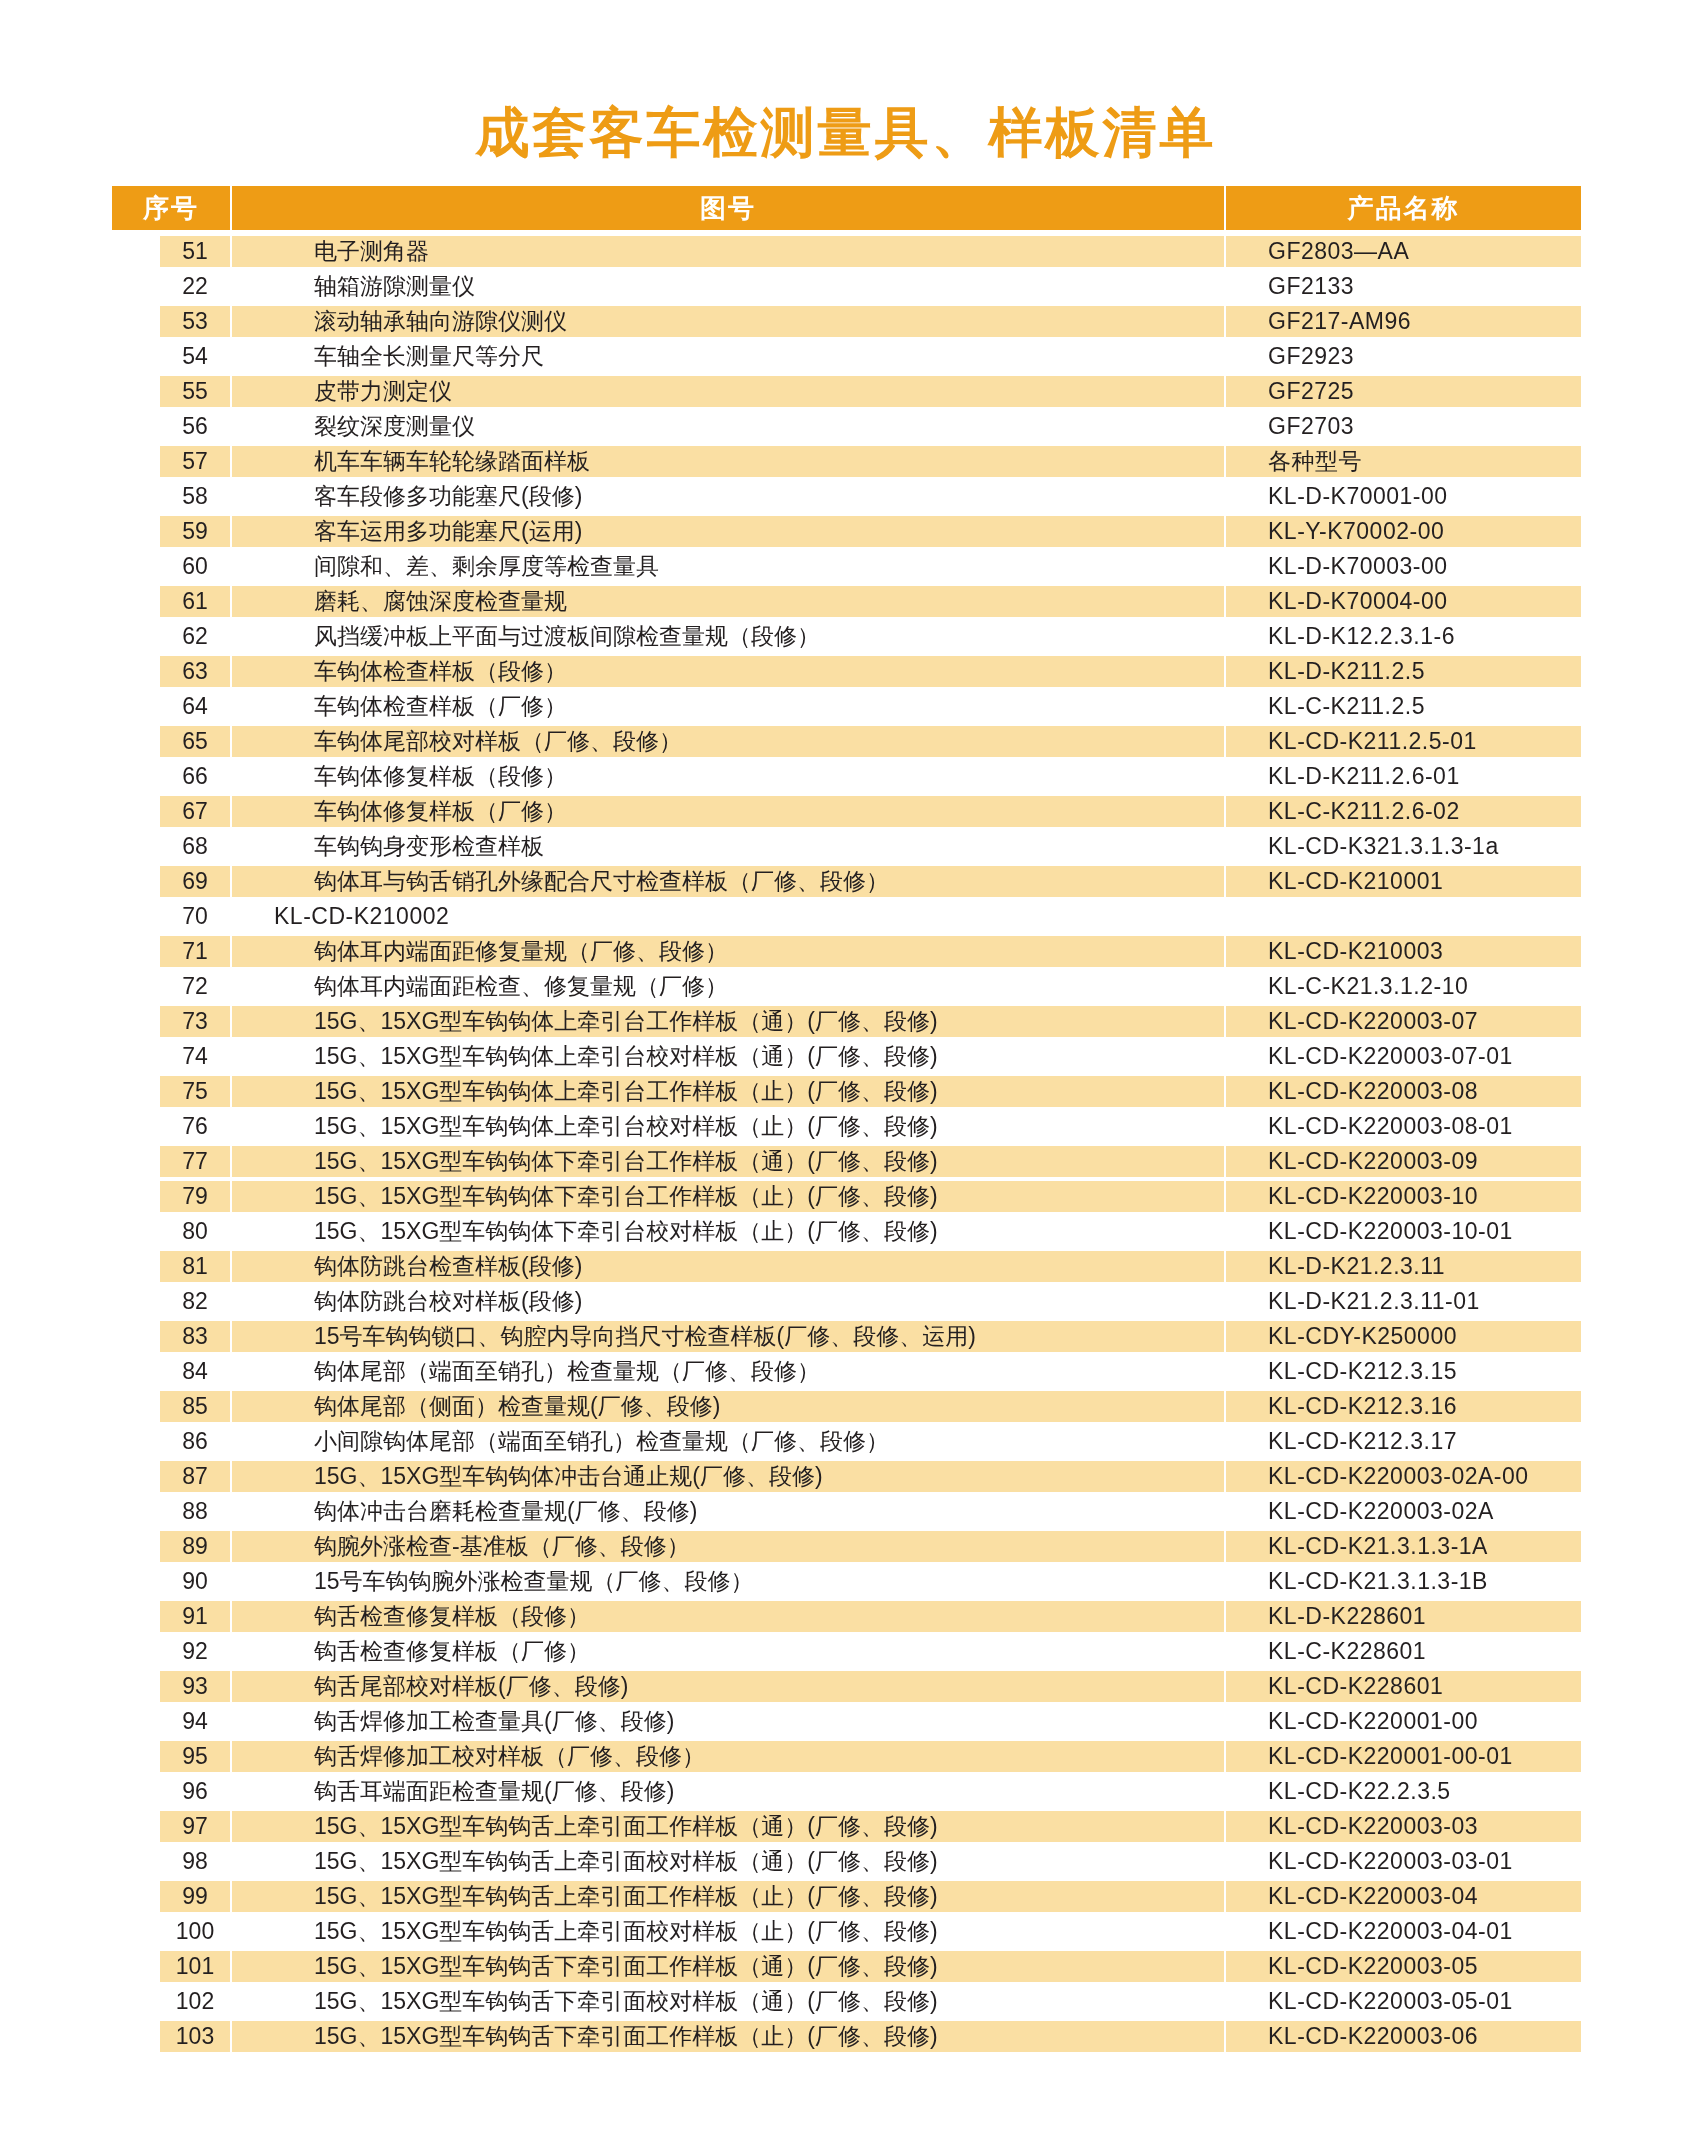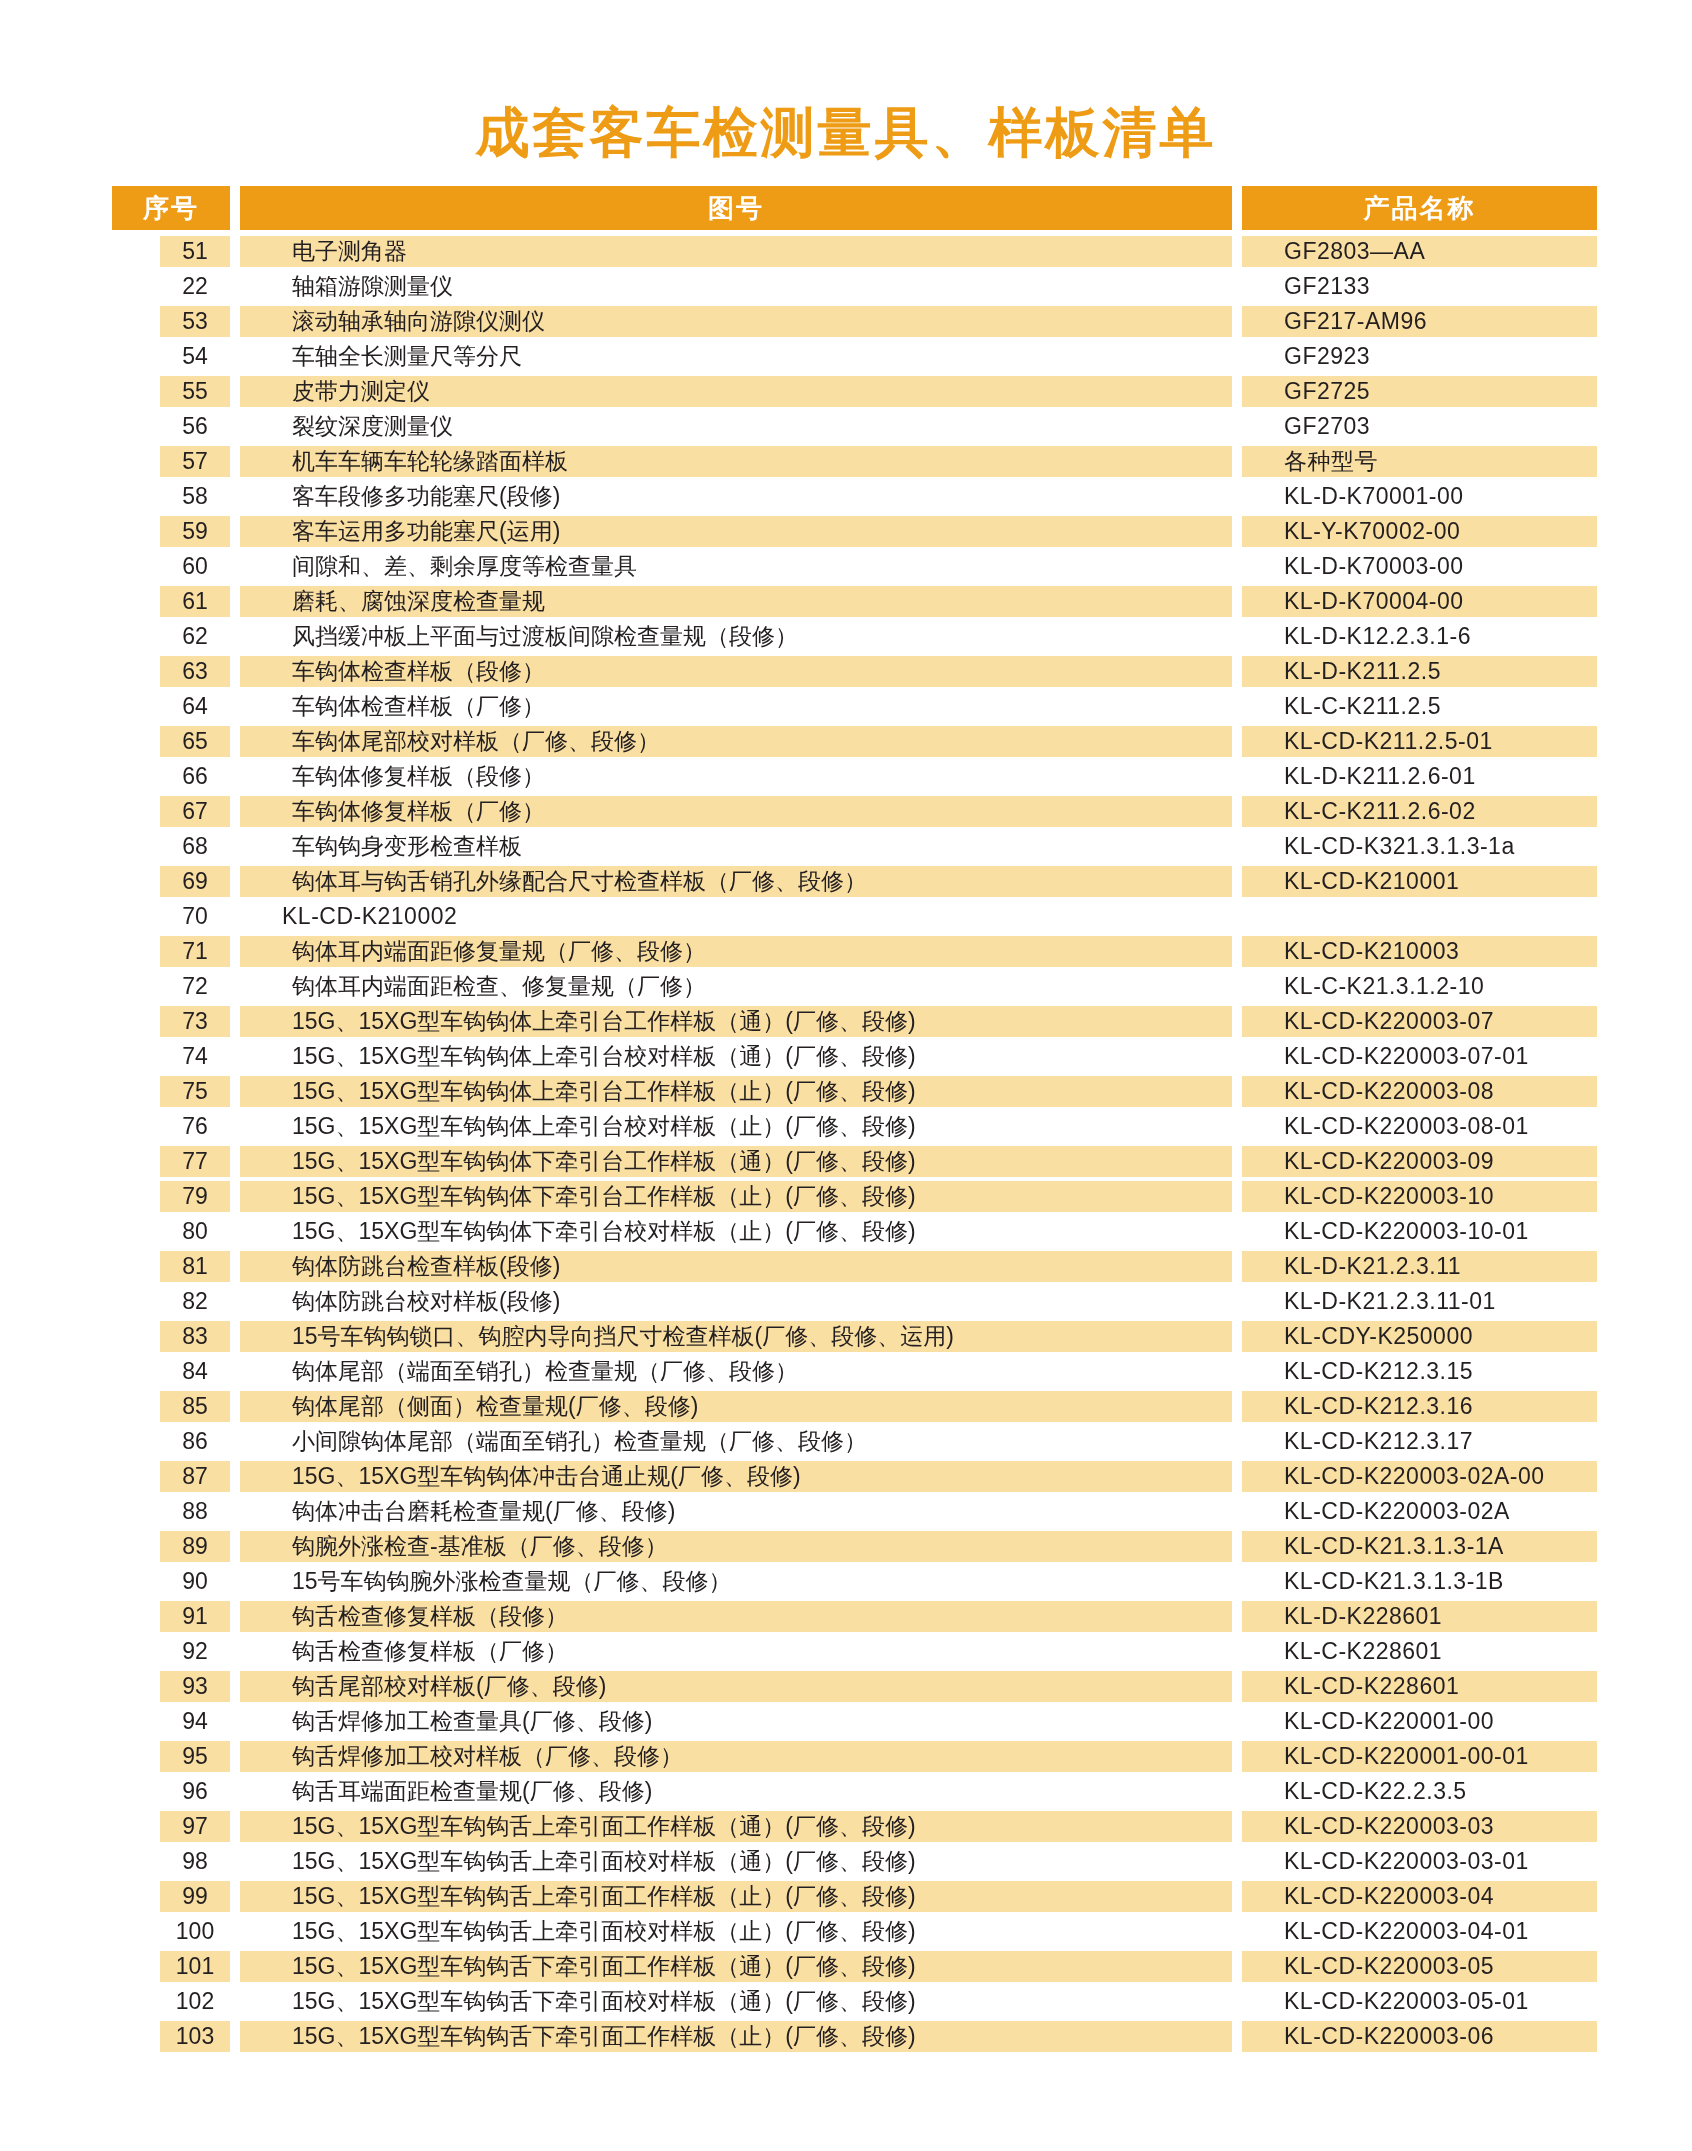--- a/index.html
+++ b/index.html
@@ -28,21 +28,21 @@
     letter-spacing:3px;
     color:var(--accent);
   }
   .list-table{
     margin:28px 95px 0 112px;
     width:1485px;
   }
   .hdr-row,.row{
     display:grid;
     grid-template-columns:118px 992px 355px;
-    column-gap:10px;
+    column-gap:2px;
   }
   .hdr-row{
     height:44px;
     margin-bottom:6px;
   }
   .hdr-cell{
     background:var(--accent);
     color:var(--header-ink);
     font-size:26px;
     font-weight:bold;
@@ -61,21 +61,21 @@
     font-size:23px;
     line-height:31px;
     background:#FFFFFF;
     white-space:nowrap;
     overflow:hidden;
   }
   .row.shaded .cell{
     background:var(--shade);
   }
   .cell.no{justify-content:center;margin-left:48px;}
-  .cell.name{padding-left:52px;}
+  .cell.name{padding-left:82px;}
   .cell.drawing{padding-left:42px;letter-spacing:0.5px;}
 </style>
 </head>
 <body>
 
 <h1 class="page-title">成套客车检测量具、样板清单</h1>
 
 <div class="list-table">
   <div class="hdr-row">
     <div class="hdr-cell">序号</div>

